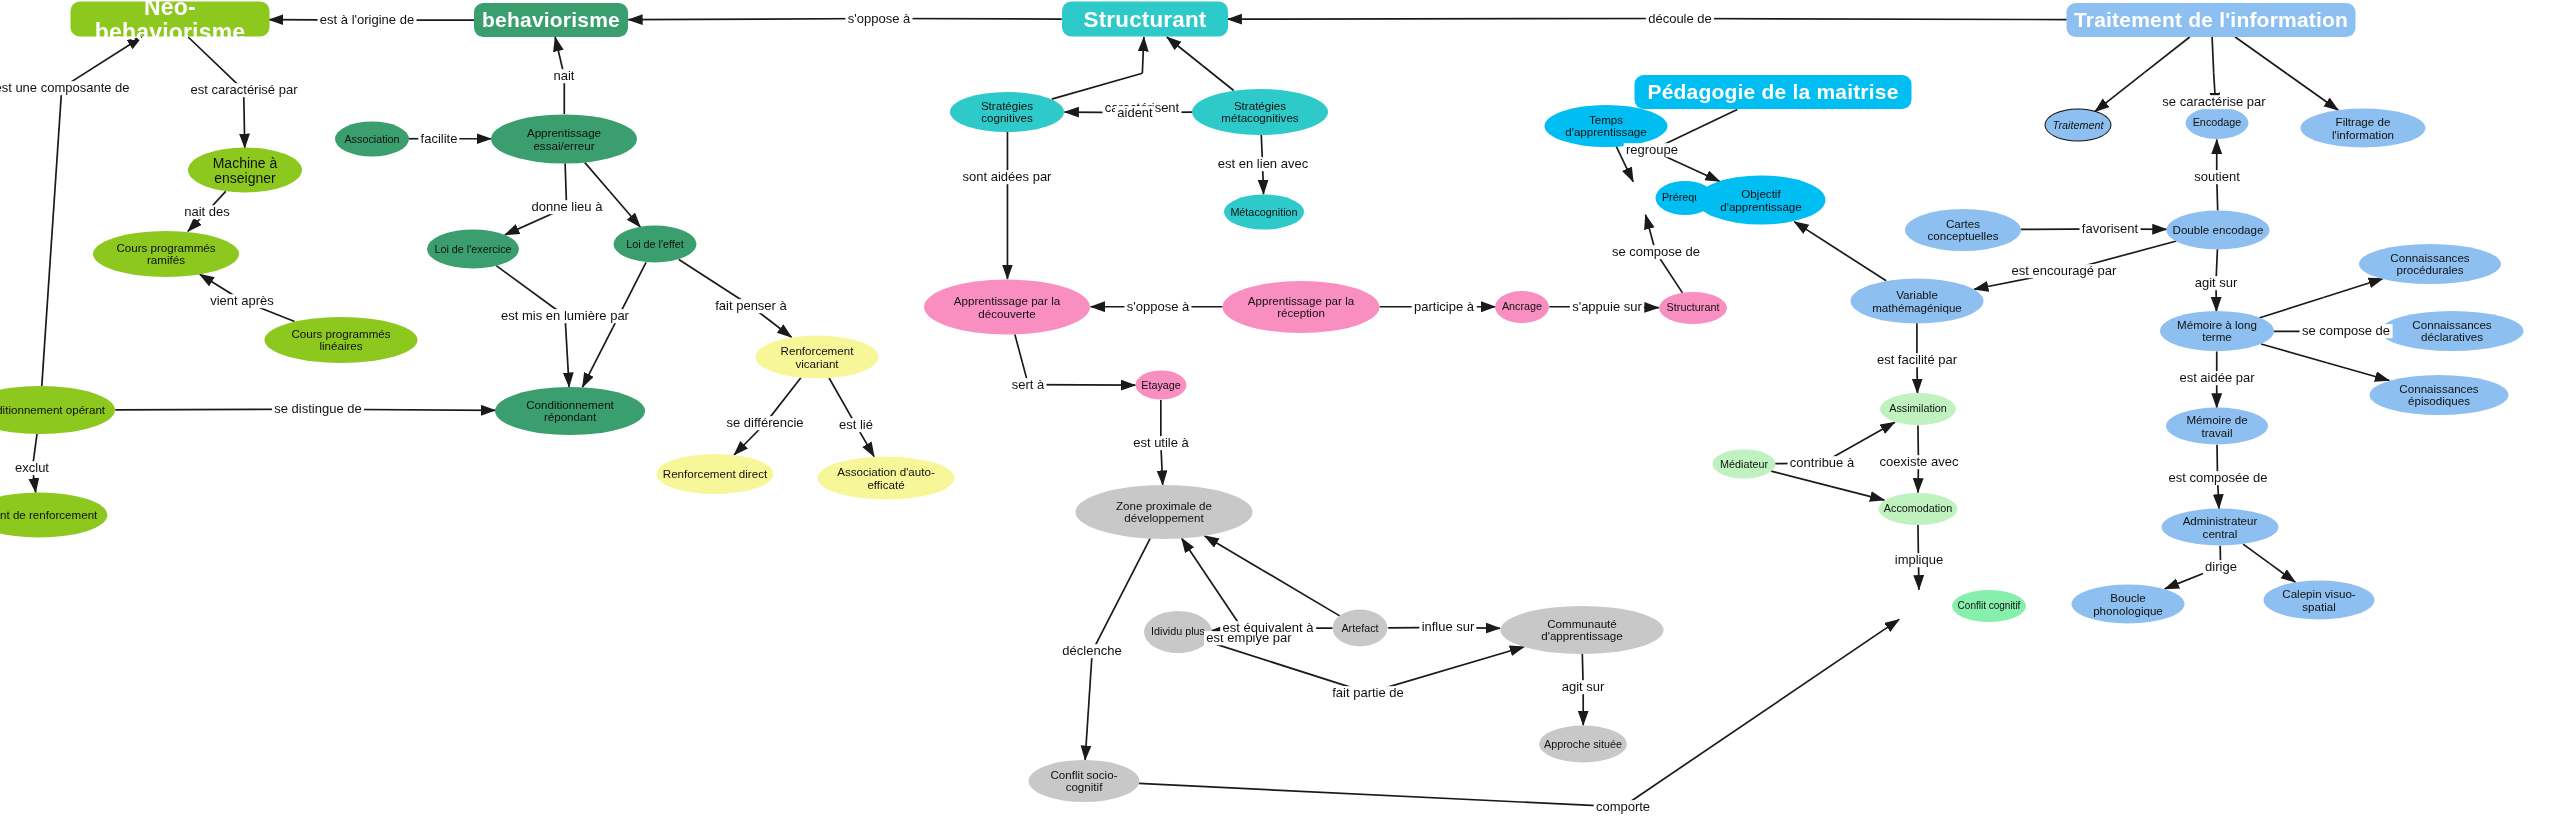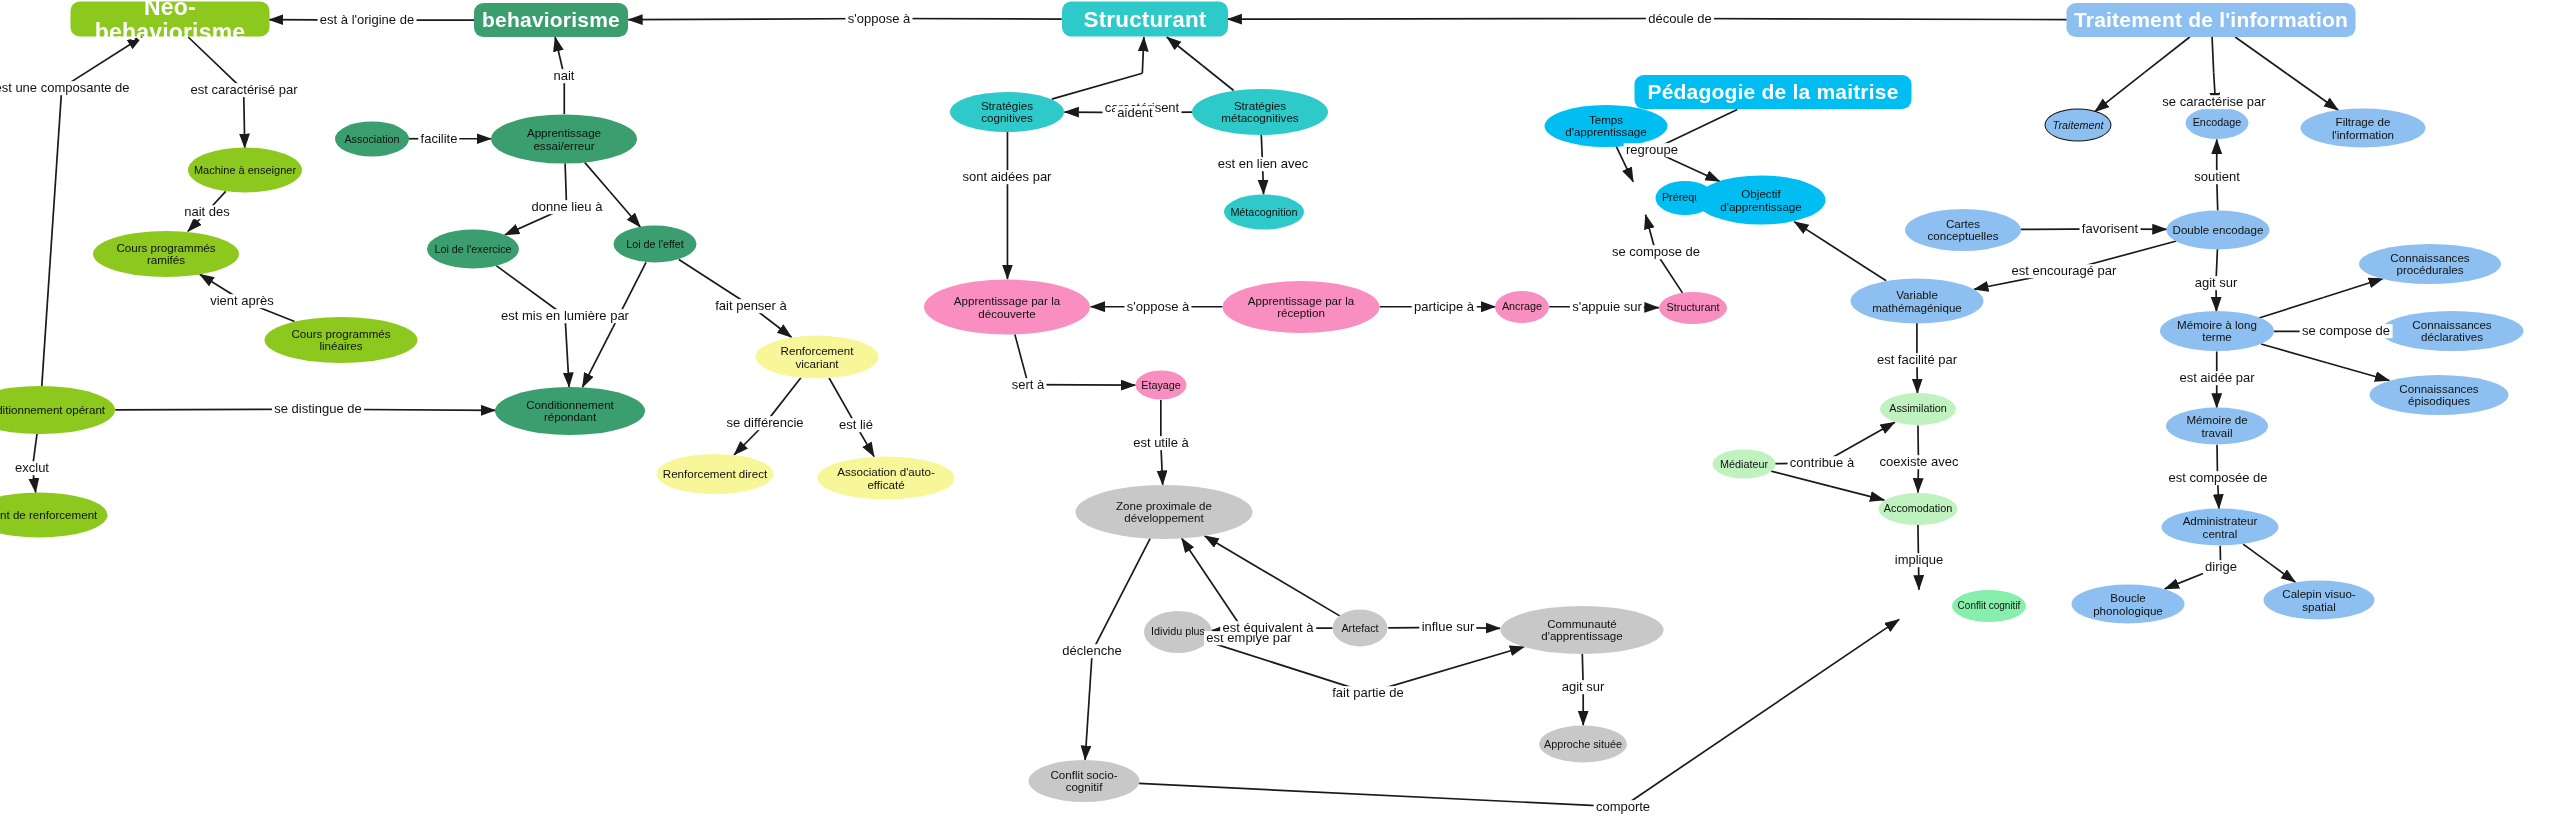--- a/index.html
+++ b/index.html
@@ -158,21 +158,21 @@
       </div>
       <div class="node title" style="left: 1145px; top: 19px; width: 166px; height: 35px; background: rgb(46, 201, 201); font-size: 22.4px;">
         <span>Structurant</span>
       </div>
       <div class="node title" style="left: 1773px; top: 92px; width: 277px; height: 34px; background: rgb(0, 189, 242); font-size: 21px;">
         <span>Pédagogie de la maitrise</span>
       </div>
       <div class="node title" style="left: 2211px; top: 20px; width: 289px; height: 34px; background: rgb(141, 192, 240); font-size: 21px;">
         <span>Traitement de l'information</span>
       </div>
-      <div class="node ellipse" style="left: 245px; top: 170px; width: 114px; height: 45px; background: rgb(140, 200, 30); font-size: 11px;">
+      <div class="node ellipse" style="left: 245px; top: 170px; width: 114px; height: 45px; background: rgb(140, 200, 30); font-size: 14px;">
         <span>Machine à enseigner</span>
       </div>
       <div class="node ellipse" style="left: 166px; top: 254px; width: 146px; height: 46px; background: rgb(140, 200, 30); font-size: 11.6px;">
         <span>Cours programmés ramifés</span>
       </div>
       <div class="node ellipse" style="left: 341px; top: 340px; width: 153px; height: 46px; background: rgb(140, 200, 30); font-size: 11.6px;">
         <span>Cours programmés linéaires</span>
       </div>
       <div class="node ellipse" style="left: 40px; top: 410px; width: 150px; height: 48px; background: rgb(140, 200, 30); font-size: 11.6px;">
         <span>Conditionnement opérant</span>

